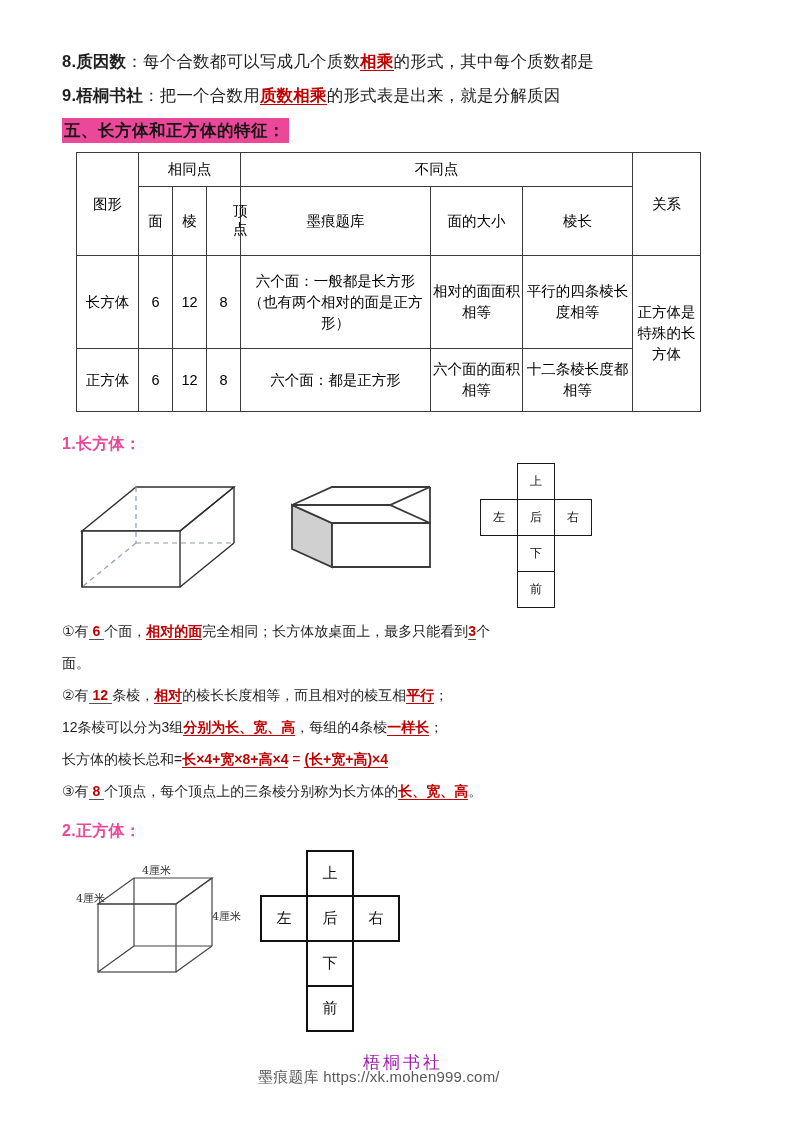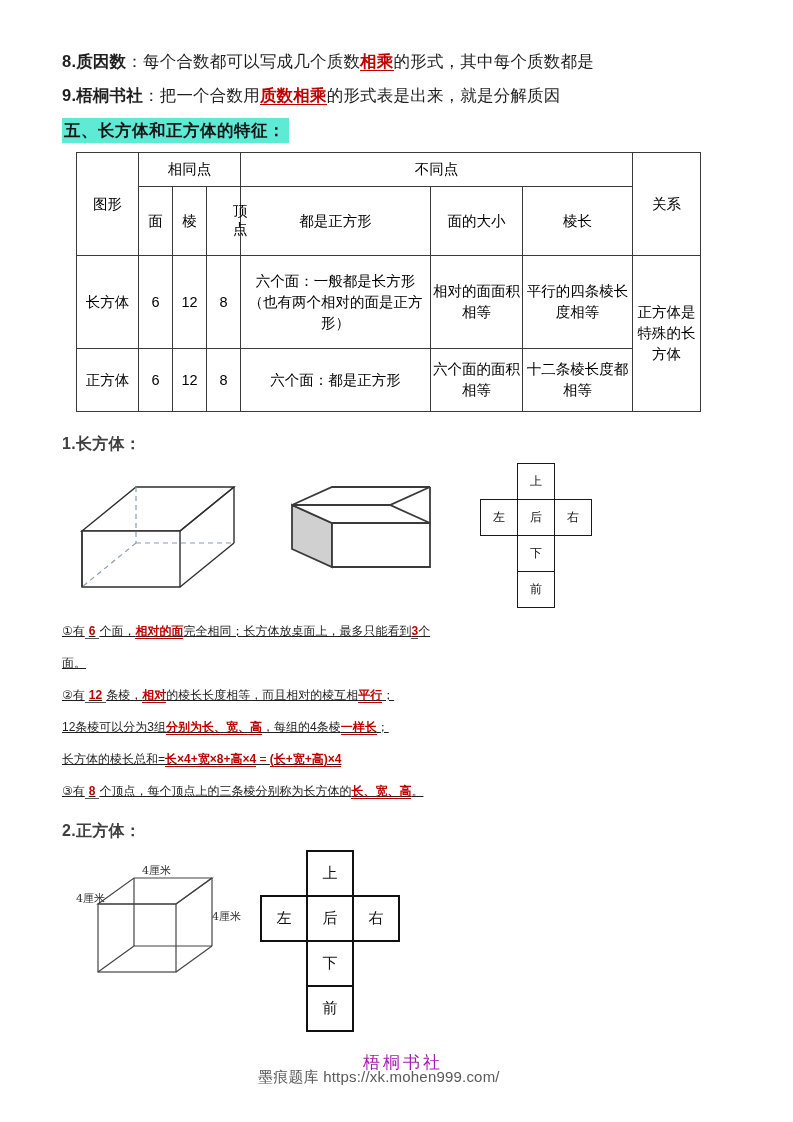--- a/index.html
+++ b/index.html
@@ -47,21 +47,21 @@
     border-bottom: 1.4px solid #C00000;
   }
   .blk-u {
     border-bottom: 1.4px solid #555;
   }
   .red-plain { color: #C00000; }
 
   
   .sec-head {
     display: inline-block;
-    background: #5eead4;
+    background: #ec4899;
     font-size: 16.5px;
     font-weight: bold;
     color: #141414;
     padding: 1px 4px 2px 2px;
     margin-top: 6px;
     line-height: 22px;
     letter-spacing: 0.5px;
   }
 
   
@@ -93,21 +93,21 @@
   }
   td.leftcell { font-size: 14.5px; }
   td.shapecell {
     text-align: left;
     padding-left: 6px;
   }
   td.shapecell.ctr { text-align: center; padding-left: 2px; }
 
   
   .sub-head {
-    color: #404040;
+    color: #ec4899;
     font-size: 16px;
     font-weight: bold;
     margin-top: 22px;
     letter-spacing: 0.3px;
   }
 
   
   .figrow {
     position: relative;
     height: 150px;
@@ -156,21 +156,21 @@
     position: absolute;
     left: 363px;
     top: 1051px;
     font-size: 17px;
     color: #a21caf;
     letter-spacing: 3px;
     white-space: nowrap;
     font-family: "DejaVu Serif", "Liberation Serif", serif;
   }
   .notes { margin-top: 4px; }
-  .notes .line { font-size: 12px; line-height: 32px; color: #1f1f1f; text-decoration: underline; }
+  .notes .line { font-size: 14px; line-height: 32px; color: #1f1f1f; }
 </style>
 </head>
 <body>
 
 <div class="page">
   <div class="content">
 
     
     <div class="para">
       <b>8.</b><b>质因数</b><span>：</span><span>每个合数都可以写成几个质数</span><span class="red-u">相乘</span><span>的形式，其中每个质数都是</span>
@@ -200,21 +200,21 @@
         <tr>
           <td class="hdr1" rowspan="2">图形</td>
           <td class="hdr1" colspan="3">相同点</td>
           <td class="hdr1" colspan="3">不同点</td>
           <td class="hdr1" rowspan="2">关系</td>
         </tr>
         <tr>
           <td class="hdr2">面</td>
           <td class="hdr2">棱</td>
           <td class="hdr2"><span class="vtext">顶点</span></td>
-          <td class="hdr2">都是正方形</td>
+          <td class="hdr2">墨痕题库</td>
           <td class="hdr2">面的大小</td>
           <td class="hdr2">棱长</td>
         </tr>
         <tr>
           <td class="tall leftcell">长方体</td>
           <td class="tall">6</td>
           <td class="tall">12</td>
           <td class="tall">8</td>
           <td class="tall shapecell">六个面：一般都是长方形（也有两个相对的面是正方形）</td>
           <td class="tall">相对的面面积相等</td>

